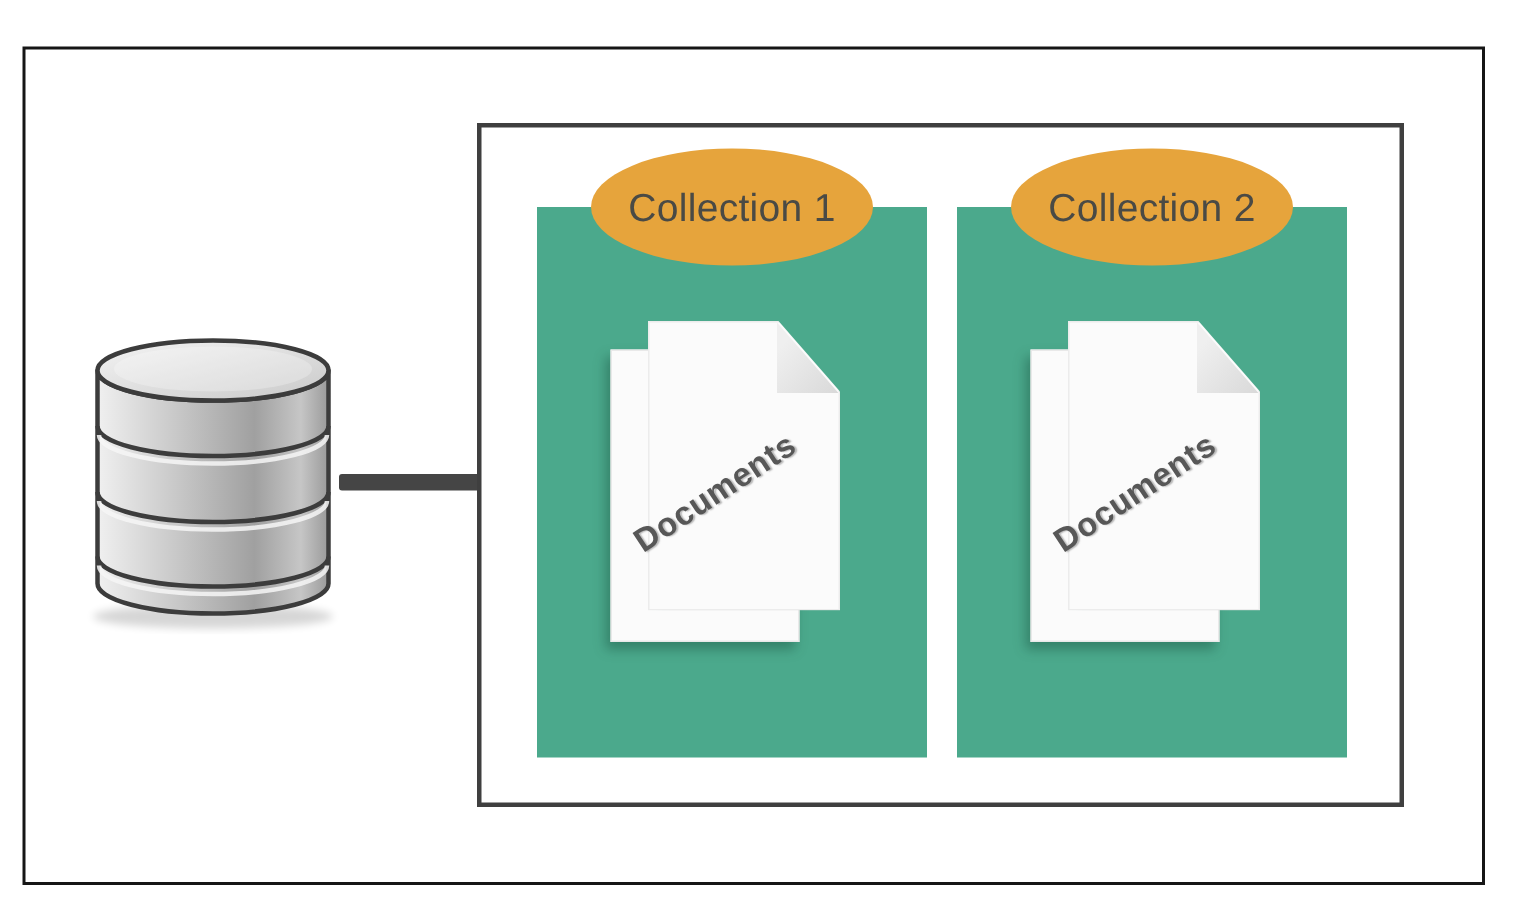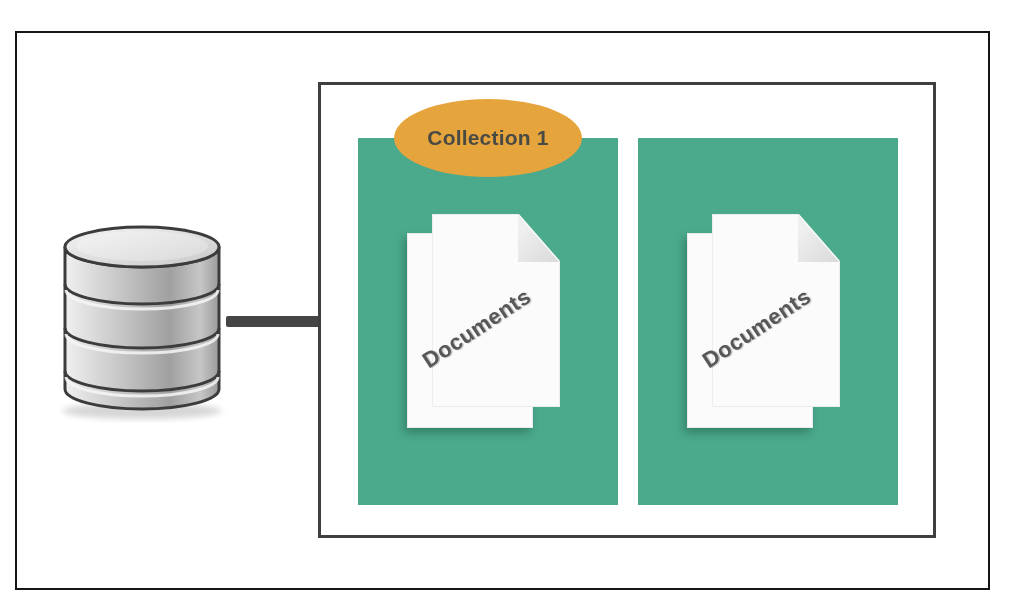--- a/index.html
+++ b/index.html
@@ -27,21 +27,21 @@
   .arrow-icon{position:absolute;left:224px;top:302px;width:170px;height:40px;}
 
   .panel{position:absolute;top:53px;width:260px;height:367px;
     background:var(--panel-green);}
   .panel.p1{left:37px;}
   .panel.p2{left:317px;}
 
   .badge{position:absolute;top:-39px;left:50%;transform:translateX(-50%);
     width:188px;height:78px;border-radius:50%;background:var(--badge-orange);
     display:flex;align-items:center;justify-content:center;}
-  .badge-label{font-size:21px;font-weight:bold;color:var(--collection-text);
+  .badge-label{font-size:26px;font-weight:normal;color:var(--collection-text);
     letter-spacing:0.2px;white-space:nowrap;text-align:right;}
 
   .docstack{position:absolute;left:45px;top:76px;width:172px;height:232px;}
   .page{position:absolute;background:#fbfbfb;}
   .page-back{left:4px;top:19px;width:126px;height:195px;
     border:1px solid #e9e9e9;
     filter:drop-shadow(-3px 5px 4px rgba(0,40,25,0.30));}
   .page-front{left:29px;top:0;width:128px;height:193px;
     border:1px solid #ececec;
     clip-path:polygon(0 0, calc(100% - 41px) 0, 100% 47px, 100% 100%, 0 100%);
@@ -109,20 +109,23 @@
       <div class="docstack">
         <div class="page page-back"></div>
         <div class="page page-front">
           <div class="fold"></div>
         </div>
         <span class="doc-label">Documents</span>
       </div>
     </div>
 
     <div class="panel p2">
+      <div class="badge">
+        <span class="badge-label">Collection 2</span>
+      </div>
       <div class="docstack">
         <div class="page page-back"></div>
         <div class="page page-front">
           <div class="fold"></div>
         </div>
         <span class="doc-label">Documents</span>
       </div>
     </div>
 
   </div>

